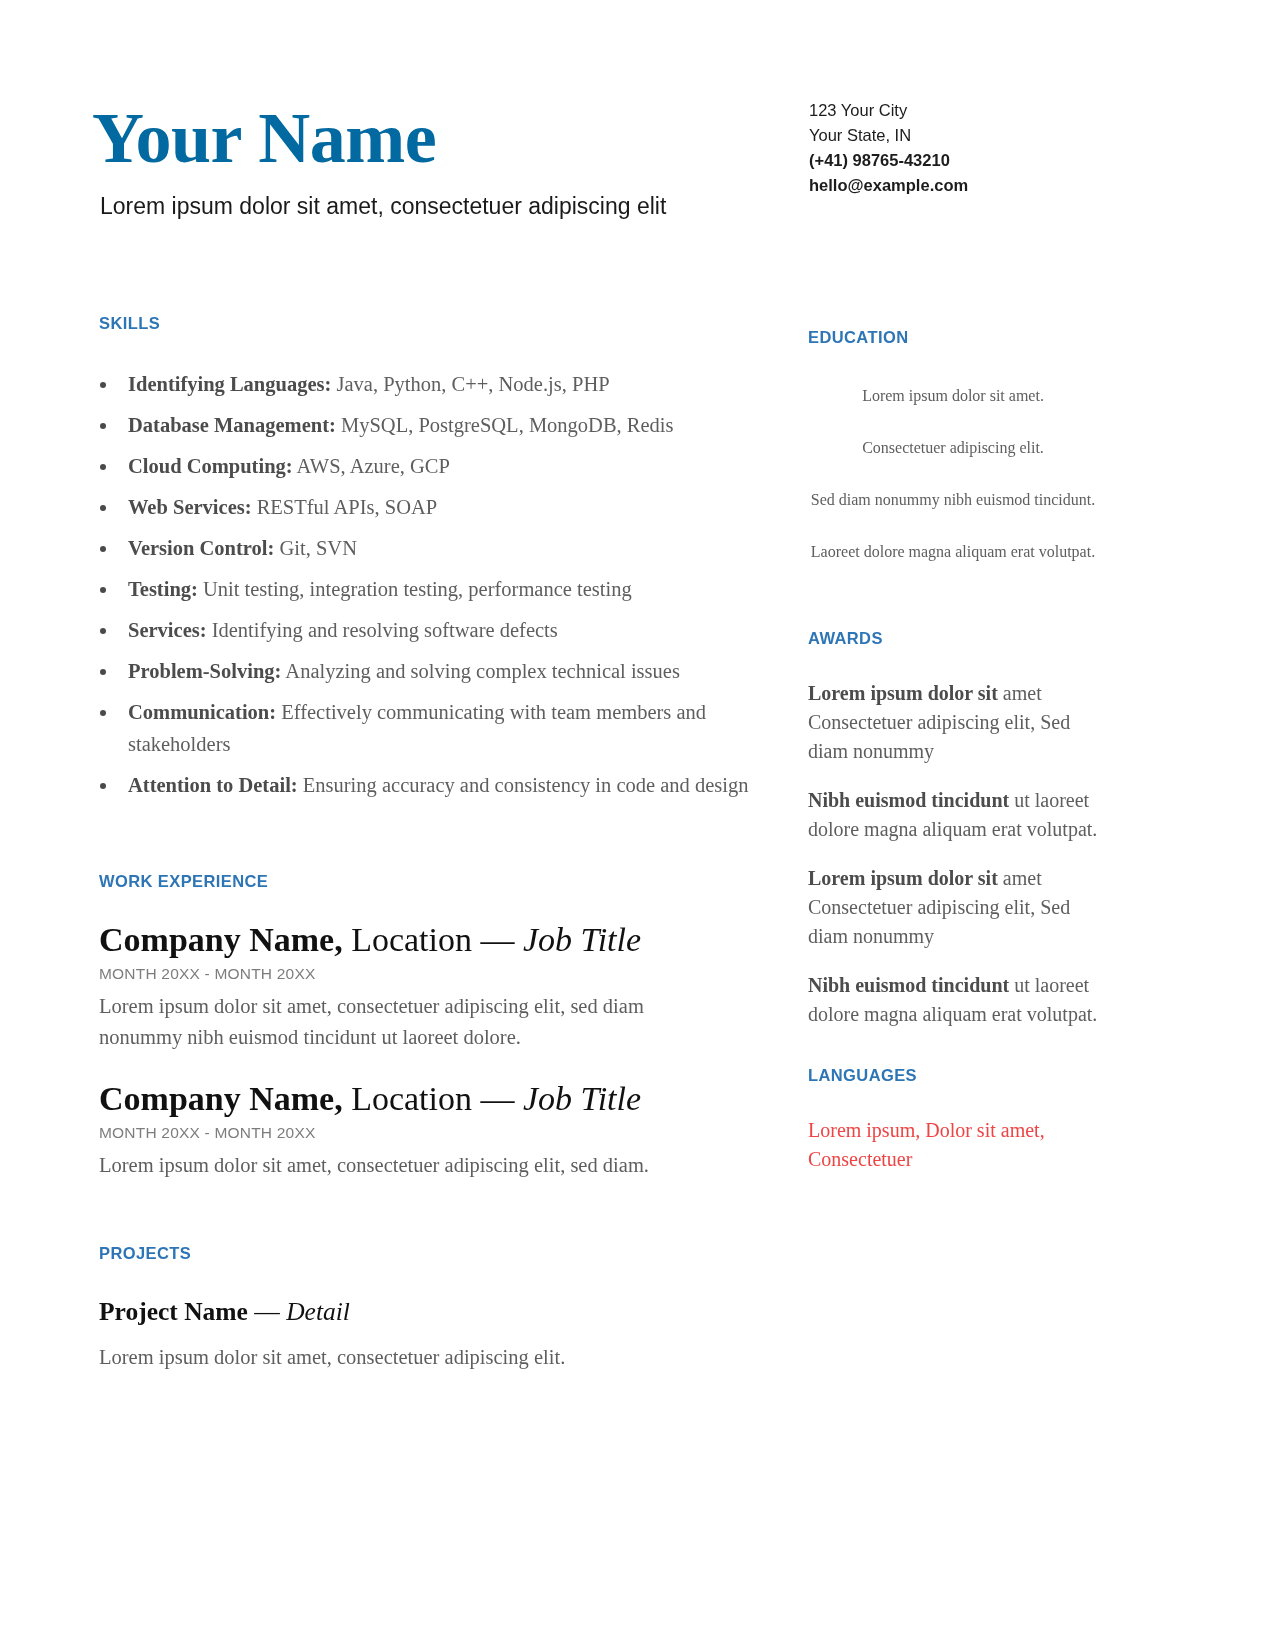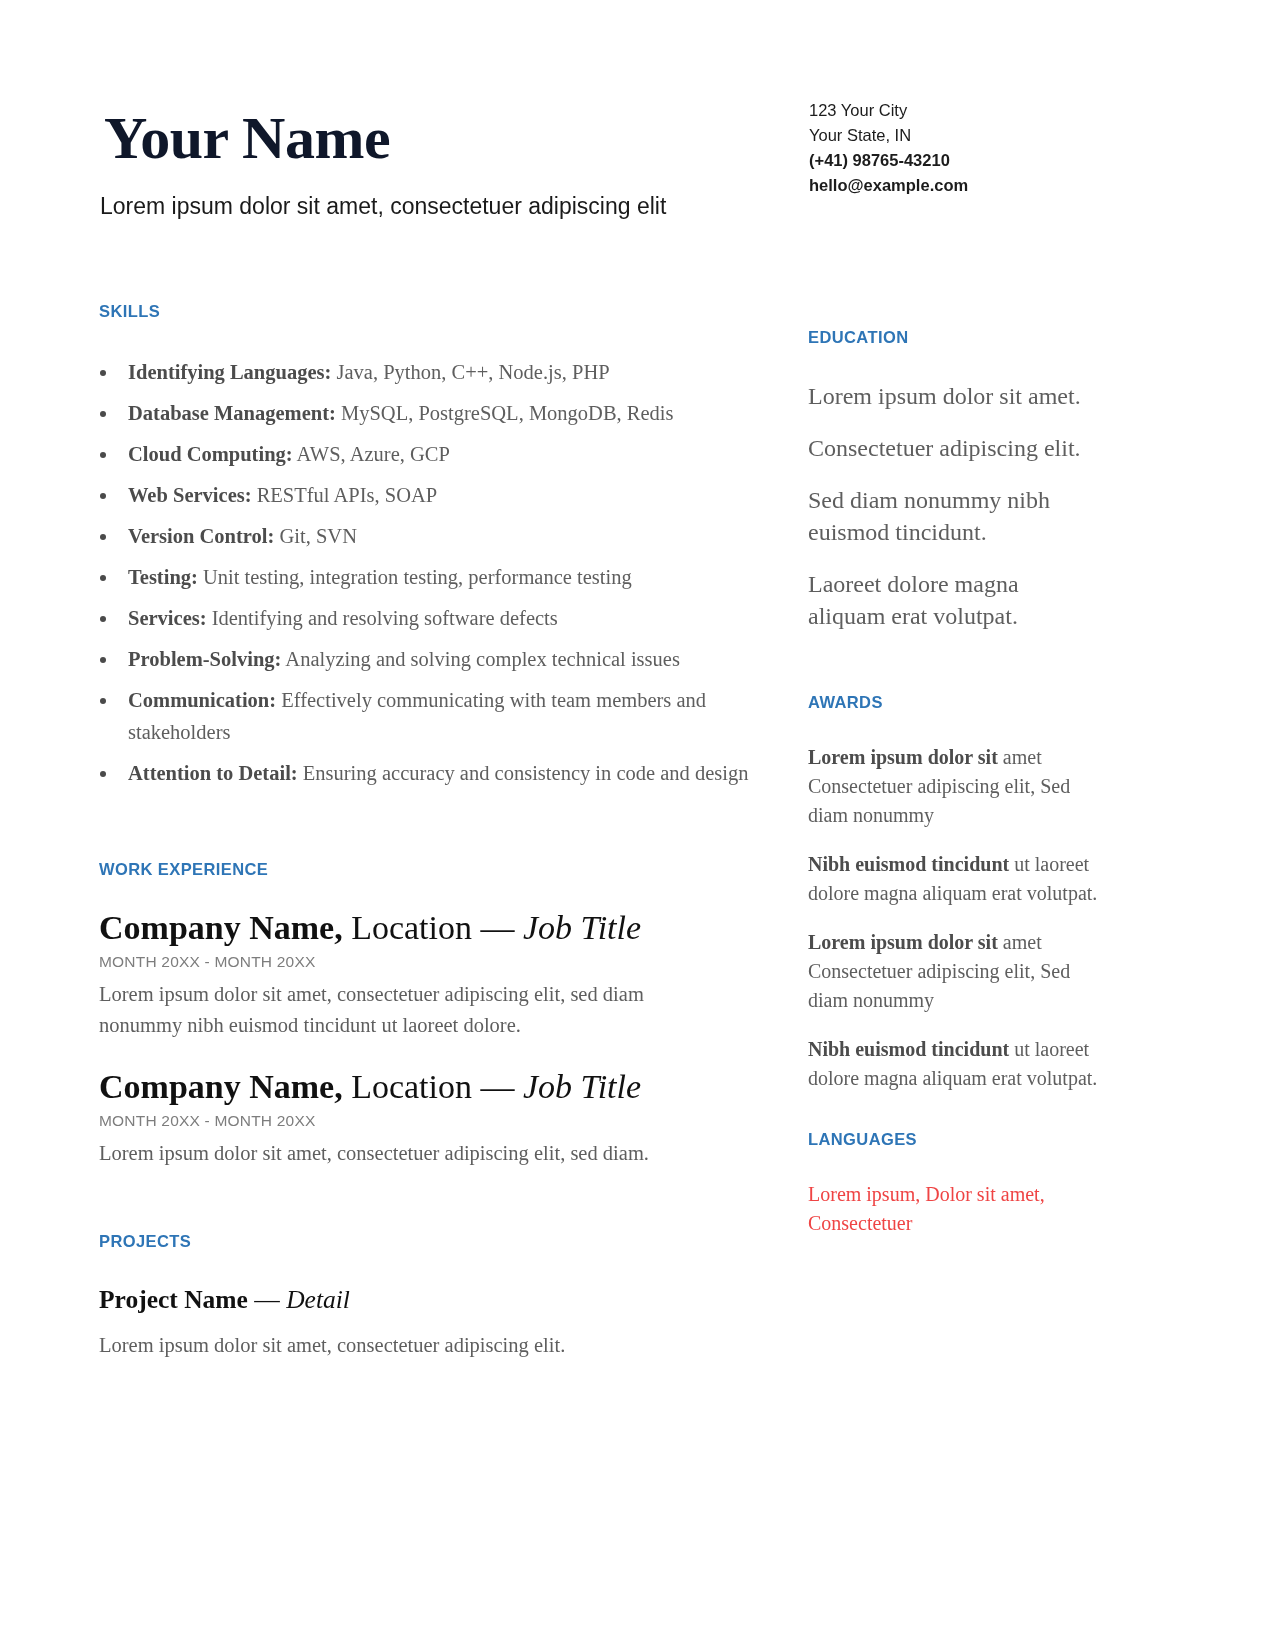--- a/index.html
+++ b/index.html
@@ -18,27 +18,27 @@
 
   
   .header {
     position: absolute;
     left: 0; top: 0;
     width: 1275px;
     height: 250px;
   }
   .name {
     position: absolute;
-    left: 104px;
+    left: 92px;
     top: 95px;
     font-family: "Liberation Serif", "DejaVu Serif", serif;
     font-weight: bold;
-    font-size: 60px;
+    font-size: 72px;
     line-height: 86px;
-    color: #0f172a;
+    color: #0369a1;
     letter-spacing: -0.5px;
     white-space: nowrap;
   }
   .tagline {
     position: absolute;
     left: 100px;
     top: 194px;
     font-family: "Liberation Sans", "DejaVu Sans", sans-serif;
     font-size: 23px;
     line-height: 24px;
@@ -55,21 +55,21 @@
     line-height: 25px;
     color: #1c1c1c;
   }
   .contact .line { display: block; white-space: nowrap; }
   .contact .line.bold { font-weight: bold; }
 
   
   .col-left {
     position: absolute;
     left: 99px;
-    top: 301px;
+    top: 313px;
     width: 660px;
   }
   .col-right {
     position: absolute;
     left: 808px;
     top: 327px;
     width: 290px;
   }
 
   
@@ -166,24 +166,25 @@
     line-height: 31px;
     color: #5e5e5e;
     margin-top: 13px;
     max-width: 610px;
   }
 
   
   .block-edu { }
   .edu-item {
     font-family: "Liberation Serif", "DejaVu Serif", serif;
-    font-size: 24px;
+    font-size: 16px;
     line-height: 32px;
     color: #5e5e5e;
     margin-top: 20px;
+    text-align: center;
   }
   .edu-item:first-of-type { margin-top: 33px; }
 
   .block-awards { margin-top: 60px; }
   .award-item {
     font-family: "Liberation Serif", "DejaVu Serif", serif;
     font-size: 20px;
     line-height: 29px;
     color: #5e5e5e;
     margin-top: 20px;

